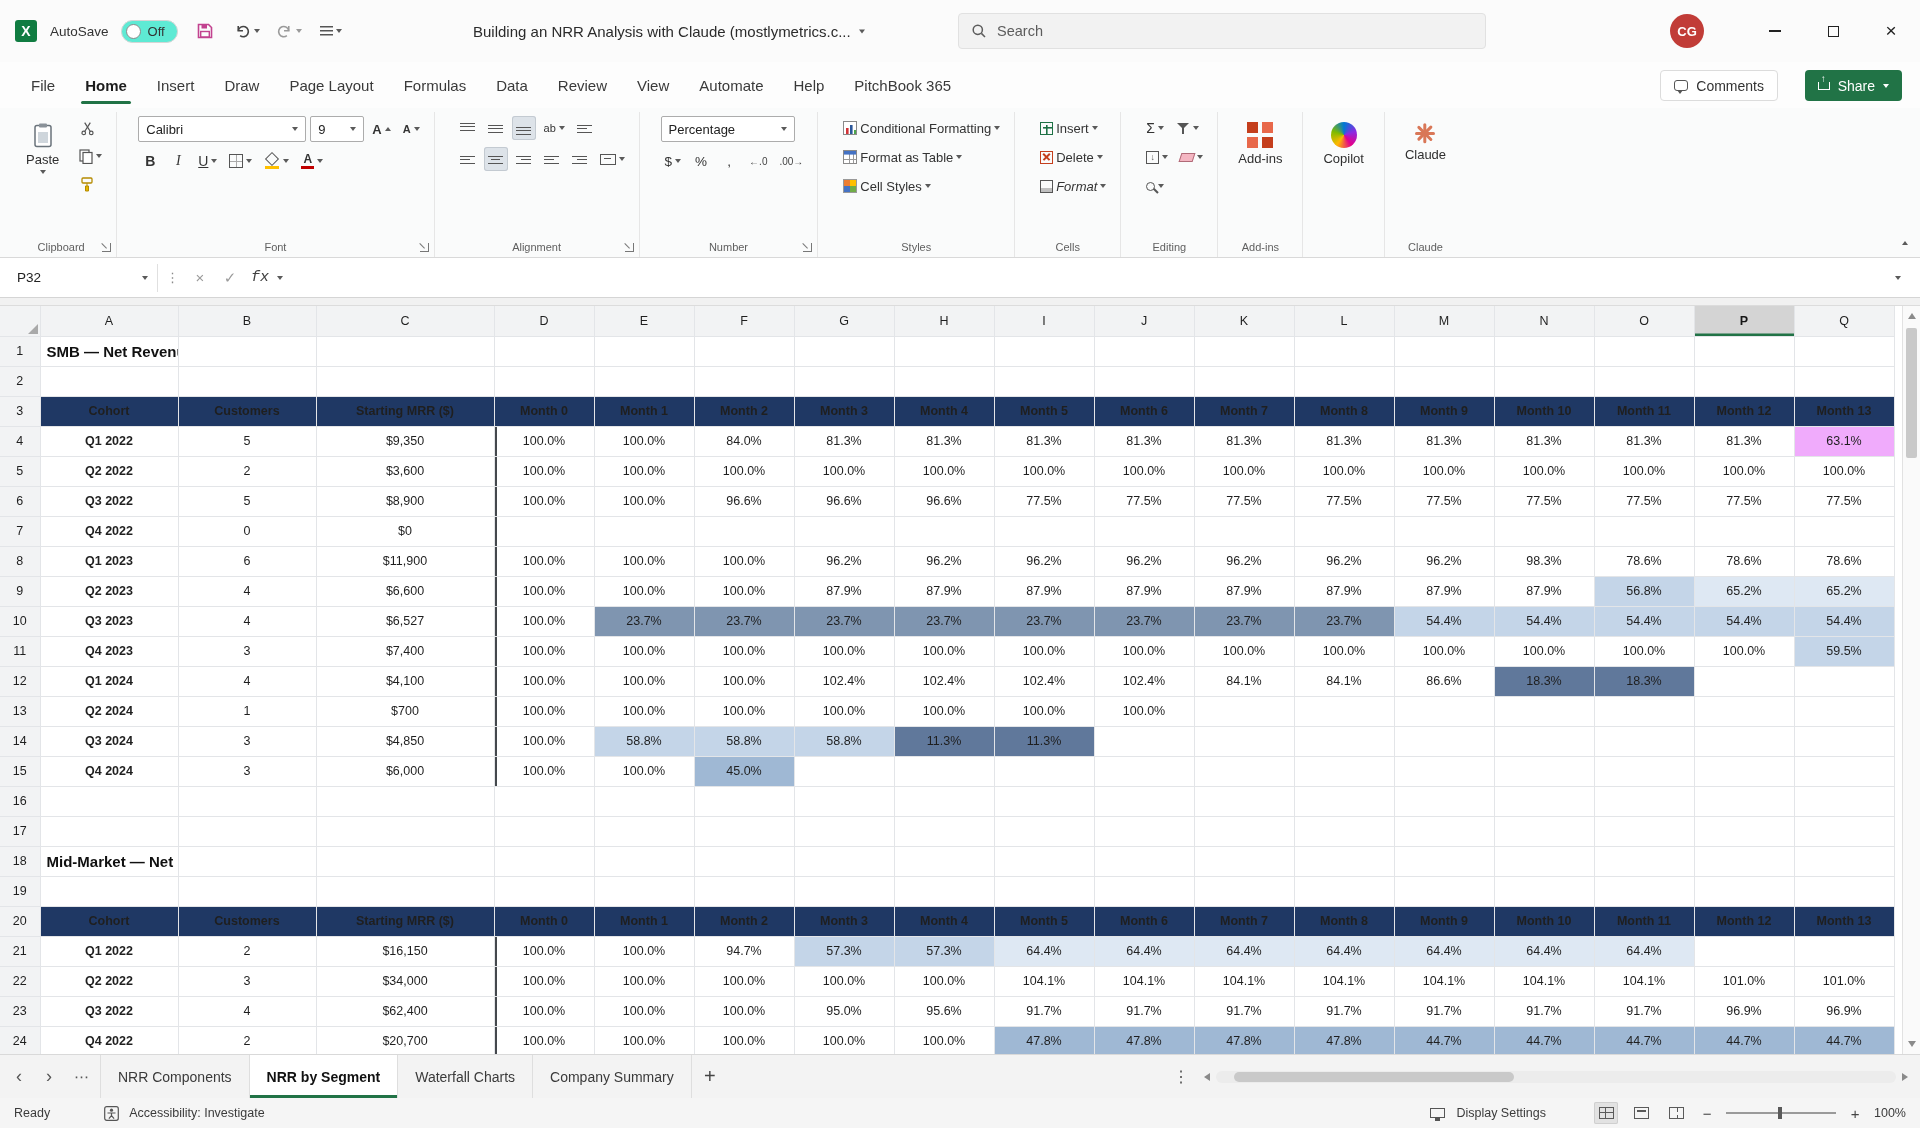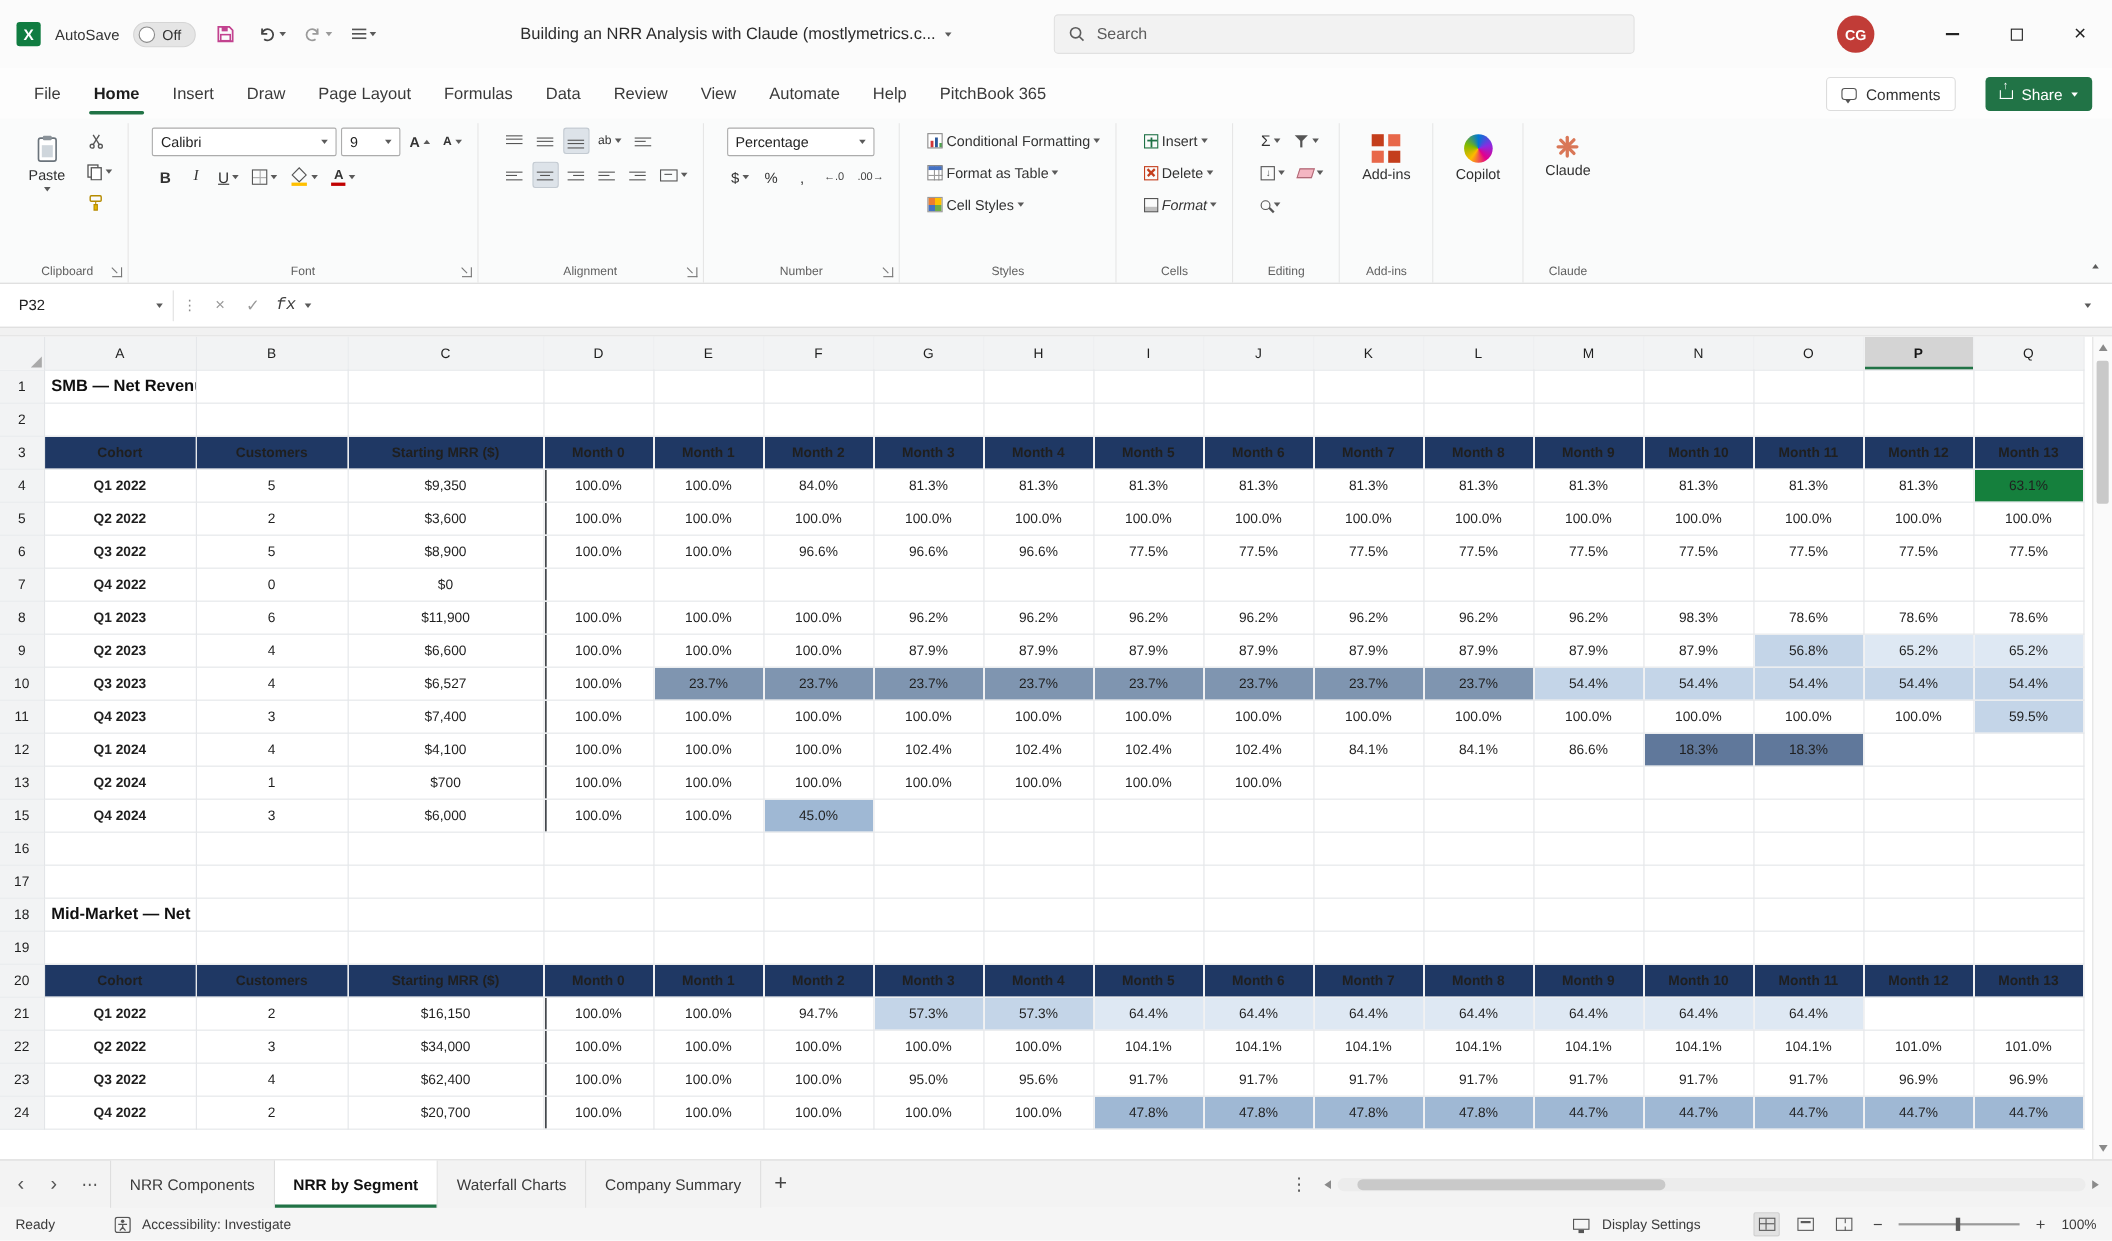--- a/index.html
+++ b/index.html
@@ -9,21 +9,21 @@
 
   
   .chev{width:0;height:0;border-left:3.5px solid transparent;border-right:3.5px solid transparent;border-top:4px solid #5a5a5a;display:inline-block;flex:none;}
   .chev.up{border-top:none;border-bottom:4px solid #5a5a5a;}
   .chev.lite{border-top-color:#9a9a9a;}
 
   
   .titlebar{height:62px;flex:none;background:#fbfbfb;position:relative;display:flex;align-items:center;padding:0 0 0 14px;}
   .tb-left{display:flex;align-items:center;gap:12px;}
   .as-label{font-size:13.5px;color:#333;}
-  .as-pill{display:flex;align-items:center;gap:7px;background:#e5e5e5;border:1px solid #d5d5d5;border-radius:13px;padding:3px 12px 3px 4px;font-size:13px;color:#333;}
+  .as-pill{display:flex;align-items:center;gap:7px;background:#5eead4;border:1px solid #d5d5d5;border-radius:13px;padding:3px 12px 3px 4px;font-size:13px;color:#333;}
   .as-knob{width:15px;height:15px;border-radius:50%;background:#fff;border:1.6px solid #8a8a8a;display:inline-block;}
   .tb-btn{width:30px;height:30px;display:flex;align-items:center;justify-content:center;gap:3px;border-radius:4px;}
   .qat-lines{width:13px;height:10px;background:linear-gradient(#555 0 0) 0 0/13px 1.5px no-repeat,linear-gradient(#555 0 0) 0 4px/13px 1.5px no-repeat,linear-gradient(#555 0 0) 0 8px/13px 1.5px no-repeat;}
   .tb-title{position:absolute;left:445px;top:50%;transform:translateY(-50%);display:flex;align-items:center;gap:8px;font-size:15px;color:#2b2b2b;white-space:nowrap;margin-left:28px;}
   .searchbox{position:absolute;left:958px;top:50%;transform:translateY(-50%);width:528px;height:36px;background:#f2f2f2;border:1px solid #e1e1e1;border-radius:4px;display:flex;align-items:center;gap:10px;padding:0 12px;font-size:14.5px;color:#5c5c5c;}
   .tb-right{position:absolute;right:0;top:0;height:62px;display:flex;align-items:center;}
   .avatar{width:34px;height:34px;border-radius:50%;background:#C13C37;color:#fff;font-size:13px;font-weight:bold;display:flex;align-items:center;justify-content:center;margin-right:42px;}
   .winbtn{width:58px;height:62px;display:flex;align-items:center;justify-content:center;font-size:19px;color:#222;}
   .minbar{width:12px;height:1.6px;background:#222;}
   .maxbox{width:11px;height:11px;border:1.4px solid #222;display:inline-block;}
@@ -665,21 +665,21 @@
             <td>81.3%</td>
             <td>81.3%</td>
             <td>81.3%</td>
             <td>81.3%</td>
             <td>81.3%</td>
             <td>81.3%</td>
             <td>81.3%</td>
             <td>81.3%</td>
             <td>81.3%</td>
             <td>81.3%</td>
-            <td style="background: #15803d;">63.1%</td>
+            <td style="background: #f0abfc;">63.1%</td>
           </tr>
           <tr>
             <td class="rh">5</td>
             <td class="cohort">Q2 2022</td>
             <td>2</td>
             <td>$3,600</td>
             <td class="mfirst">100.0%</td>
             <td>100.0%</td>
             <td>100.0%</td>
             <td>100.0%</td>
@@ -839,20 +839,40 @@
             <td class="cohort">Q2 2024</td>
             <td>1</td>
             <td>$700</td>
             <td class="mfirst">100.0%</td>
             <td>100.0%</td>
             <td>100.0%</td>
             <td>100.0%</td>
             <td>100.0%</td>
             <td>100.0%</td>
             <td>100.0%</td>
+            <td></td>
+            <td></td>
+            <td></td>
+            <td></td>
+            <td></td>
+            <td></td>
+            <td></td>
+          </tr>
+          <tr>
+            <td class="rh">14</td>
+            <td class="cohort">Q3 2024</td>
+            <td>3</td>
+            <td>$4,850</td>
+            <td class="mfirst">100.0%</td>
+            <td style="background: rgb(196, 213, 232);">58.8%</td>
+            <td style="background: rgb(196, 213, 232);">58.8%</td>
+            <td style="background: rgb(196, 213, 232);">58.8%</td>
+            <td style="background: rgb(96, 120, 155);">11.3%</td>
+            <td style="background: rgb(96, 120, 155);">11.3%</td>
+            <td></td>
             <td></td>
             <td></td>
             <td></td>
             <td></td>
             <td></td>
             <td></td>
             <td></td>
           </tr>
           <tr>
             <td class="rh">15</td>

